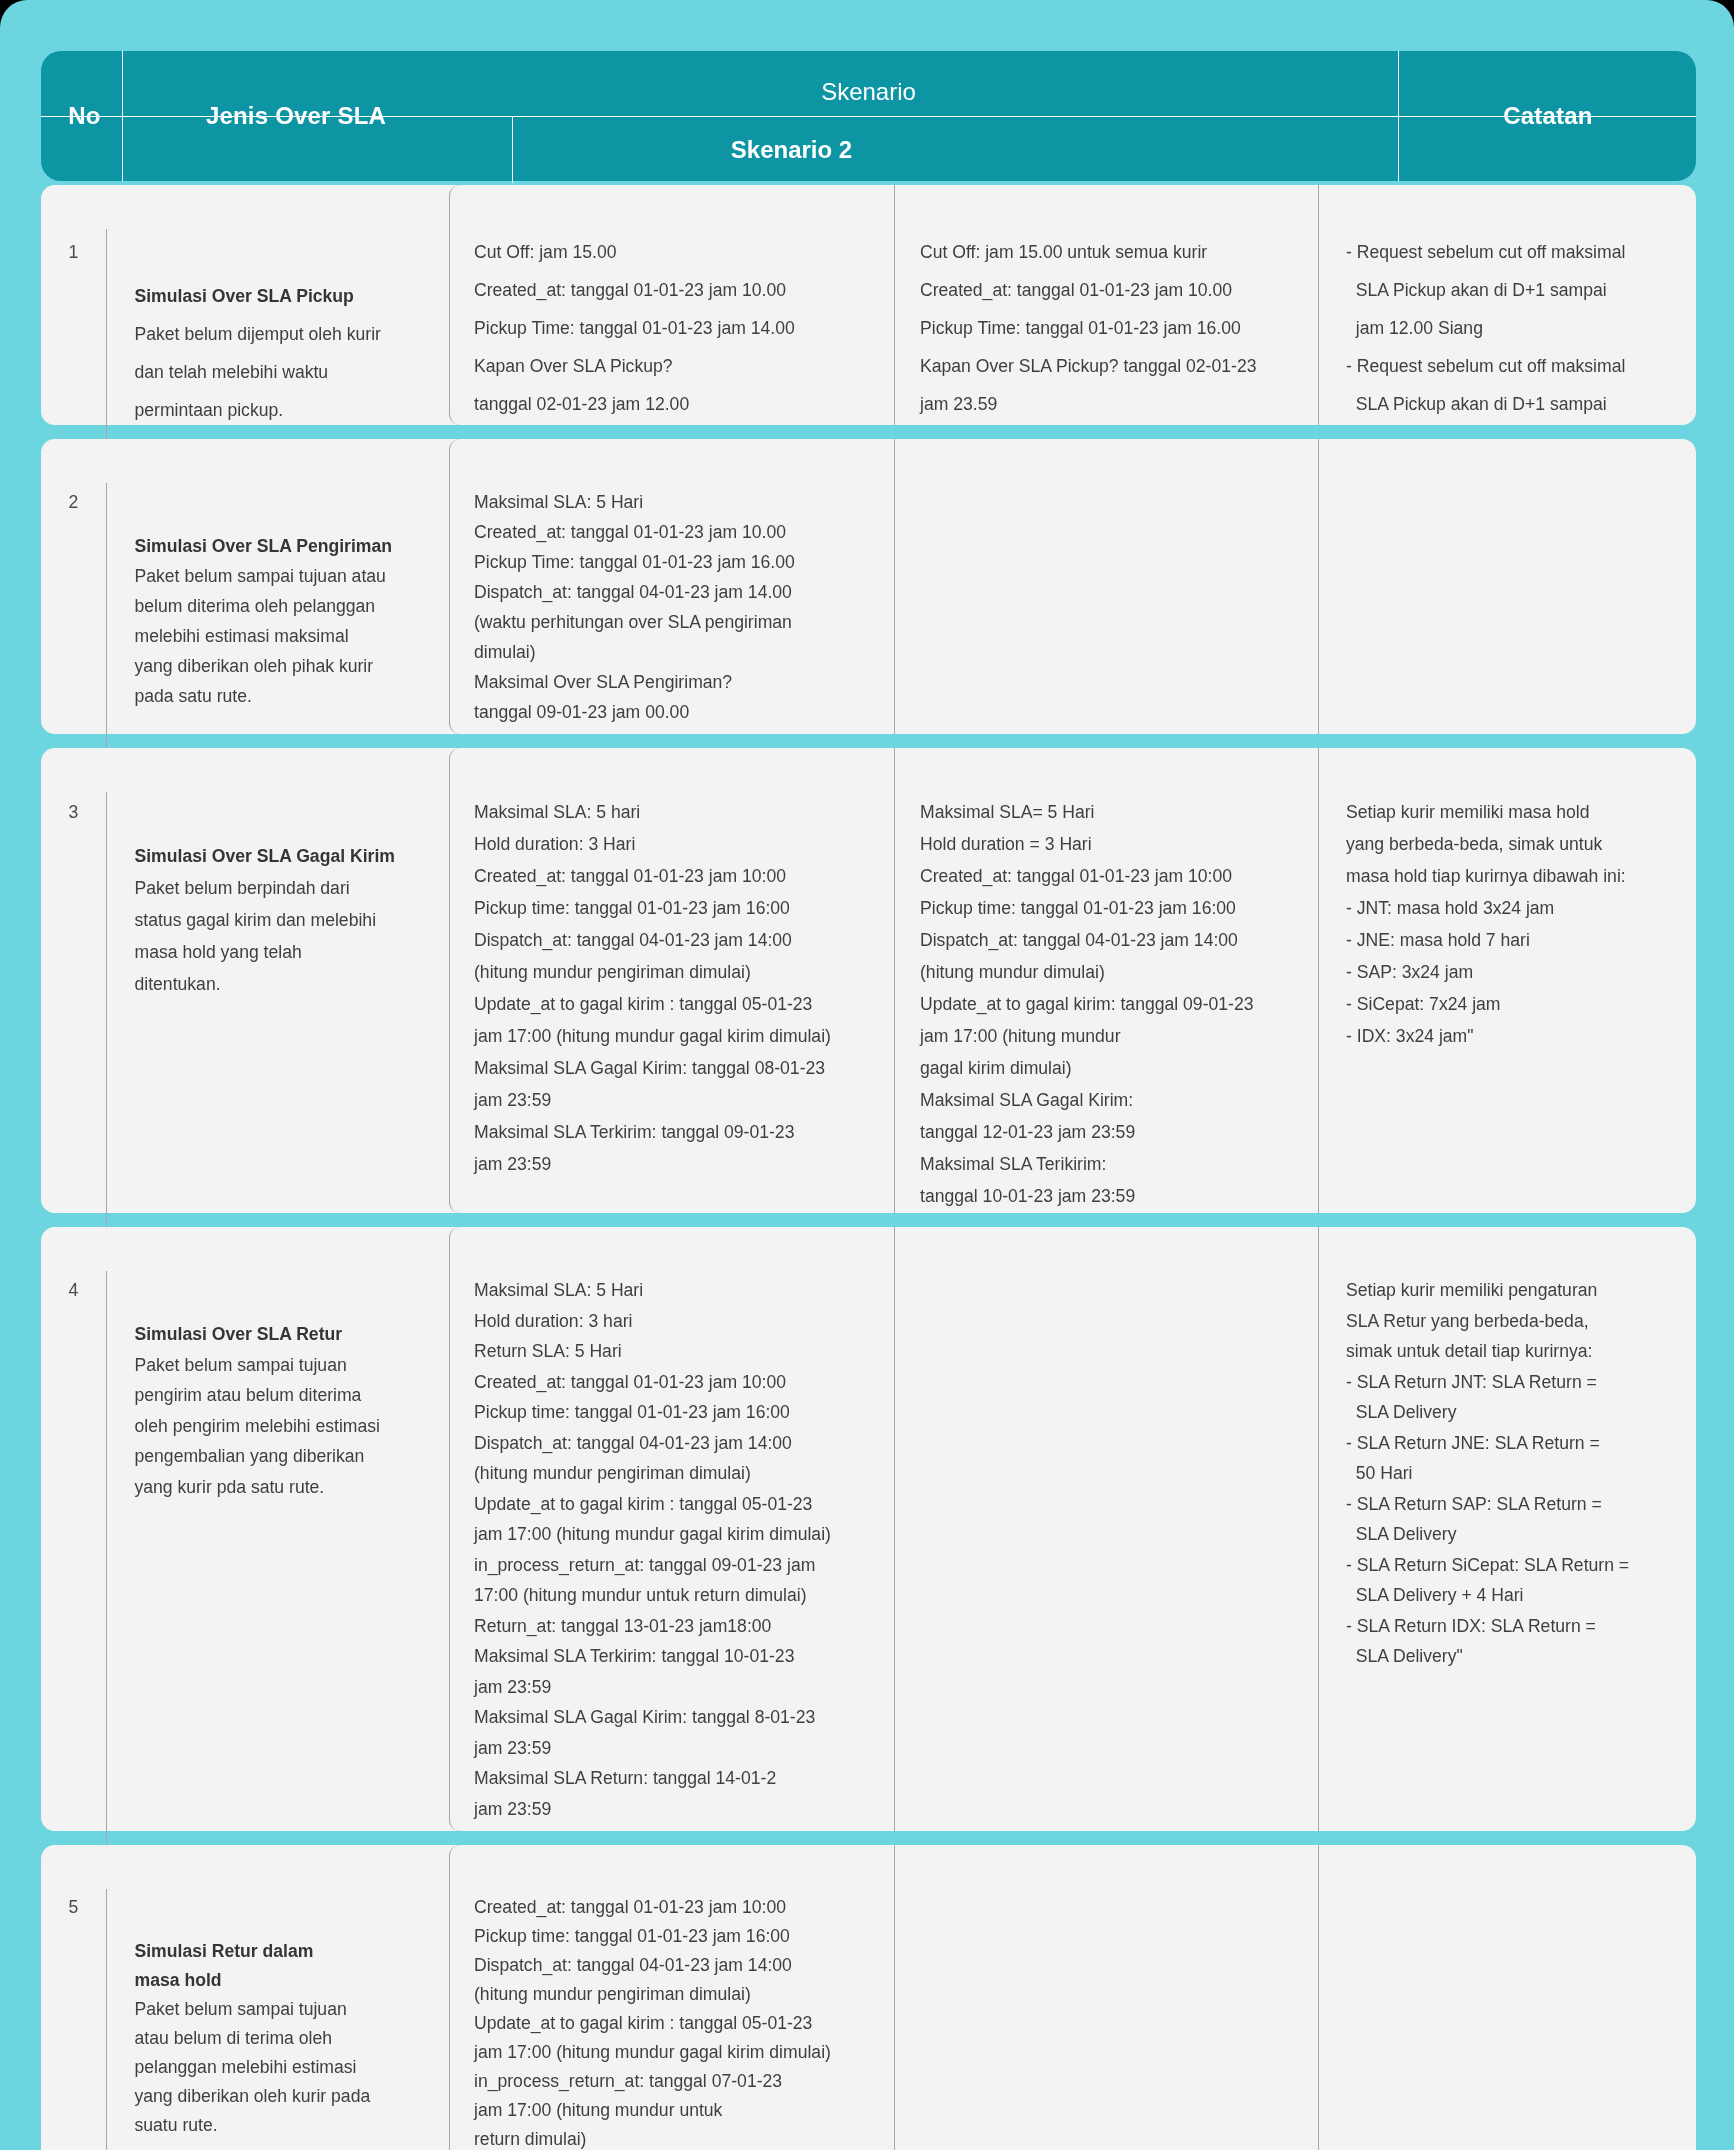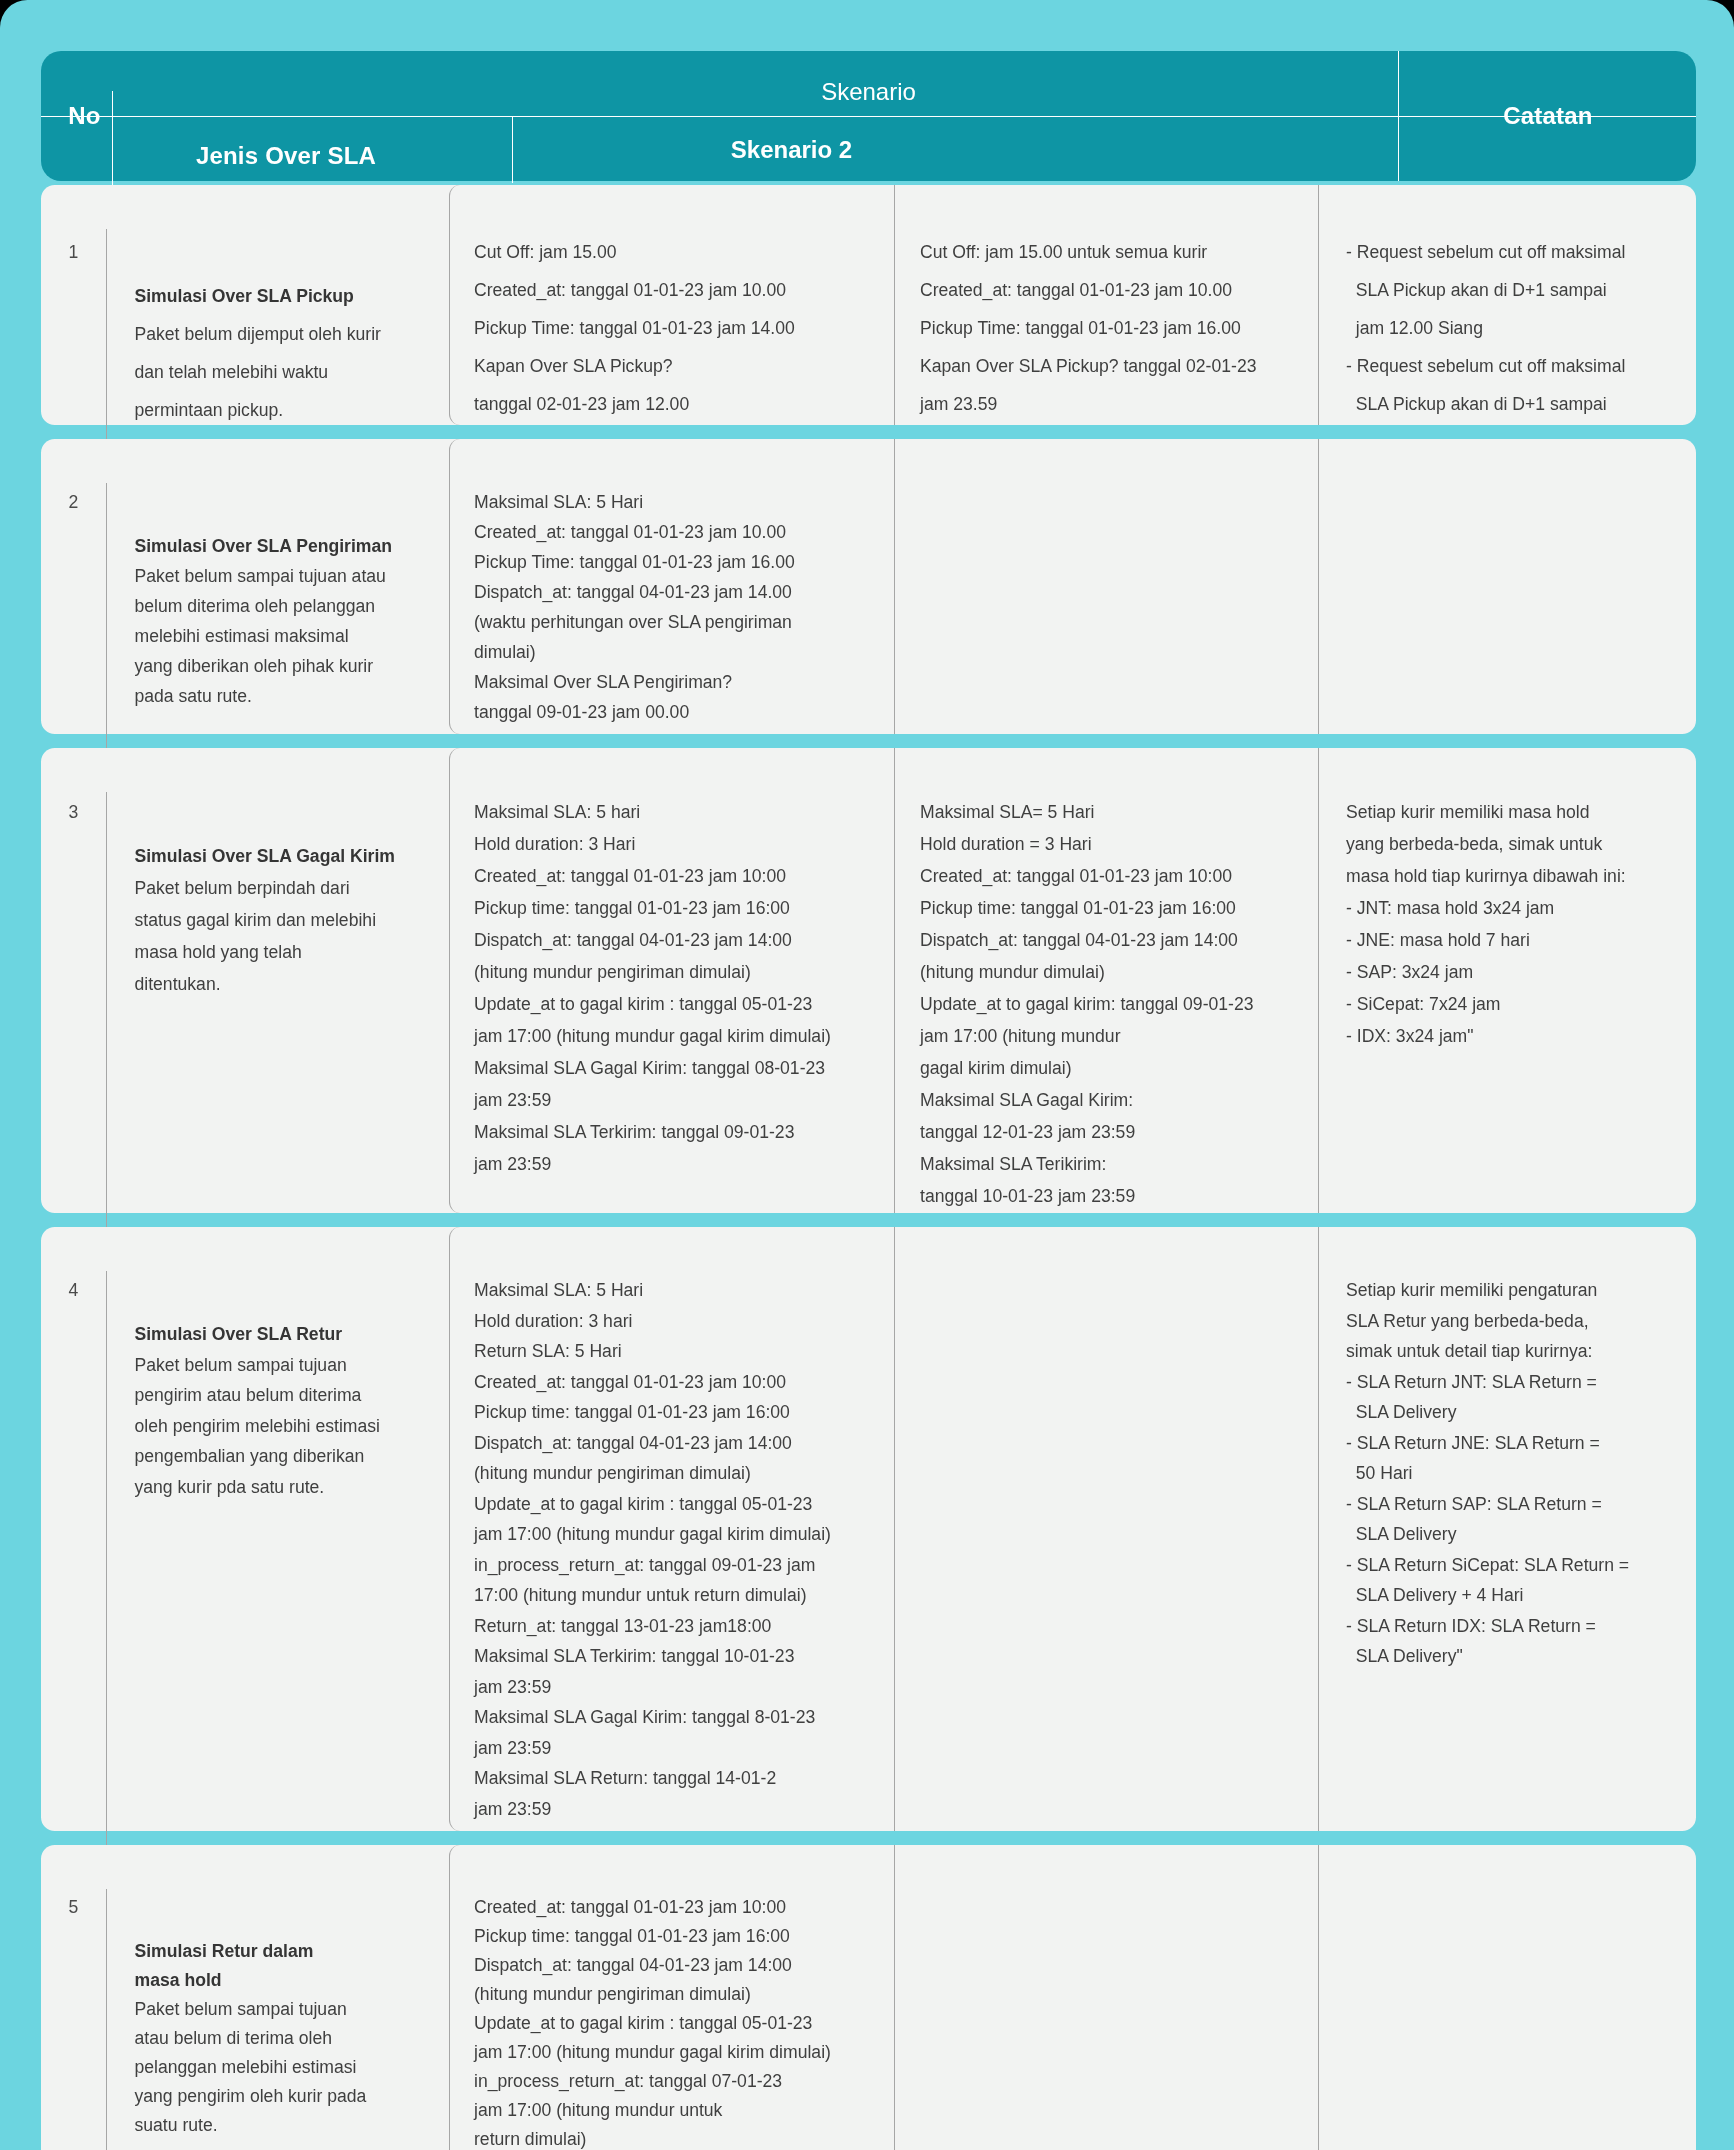--- a/index.html
+++ b/index.html
@@ -6,21 +6,21 @@
   body{width:1734px;height:2427px;position:relative;overflow:hidden;
        font-family:"Liberation Sans",sans-serif;}
   .page{position:absolute;inset:0;background:#6CD5E0;border-radius:27.5px;overflow:hidden;}
 
   
   .thead{position:absolute;left:41px;top:51px;width:1655px;height:130px;
          background:#0E95A4;border-radius:20px;color:#fff;}
   .hcell{position:absolute;top:0;height:100%;display:flex;align-items:center;justify-content:center;
          font-size:24px;font-weight:700;letter-spacing:0.2px;}
   .h-no{left:8px;width:71px;}
-  .h-jenis{left:71px;width:346px;border-left:1.7px solid #fff;margin-top:40px;}
+  .h-jenis{left:81px;width:346px;border-left:1.7px solid #fff;}
   .h-group{left:417px;width:940px;border-left:1.7px solid #fff;}
   .h-catatan{left:1357px;width:298px;border-left:1.7px solid #fff;}
   .h-group .gtop{position:absolute;left:0;top:0;width:100%;height:65px;
          display:flex;align-items:center;justify-content:center;font-size:24px;font-weight:400;margin-top:8px;}
   .h-group .gbottom{position:absolute;left:0;top:65px;width:100%;height:66px;border-top:1.7px solid #fff;}
   .h-sub1{position:absolute;left:0;top:0;width:471px;height:100%;
          display:flex;align-items:center;justify-content:center;font-size:24px;font-weight:700;}
   .h-sub2{position:absolute;left:471px;top:0;width:469px;height:100%;border-left:1.7px solid #fff;
          display:flex;align-items:center;justify-content:center;font-size:24px;font-weight:700;padding-left:44px;}
 
@@ -188,21 +188,21 @@
   SLA Delivery"</div>
   </div>
 
   <div class="card row5">
     <div class="cell c-no">5</div>
     <div class="cell c-jenis"><span class="jtitle">Simulasi Retur dalam
 masa hold</span><span class="jdesc">
 </span><span class="jdesc">Paket belum sampai tujuan
 atau belum di terima oleh
 pelanggan melebihi estimasi
-yang pengirim oleh kurir pada
+yang diberikan oleh kurir pada
 suatu rute.</span></div>
     <div class="cell c-sk1">Created_at: tanggal 01-01-23 jam 10:00
 Pickup time: tanggal 01-01-23 jam 16:00
 Dispatch_at: tanggal 04-01-23 jam 14:00
 (hitung mundur pengiriman dimulai)
 Update_at to gagal kirim : tanggal 05-01-23
 jam 17:00 (hitung mundur gagal kirim dimulai)
 in_process_return_at: tanggal 07-01-23
 jam 17:00 (hitung mundur untuk
 return dimulai)

